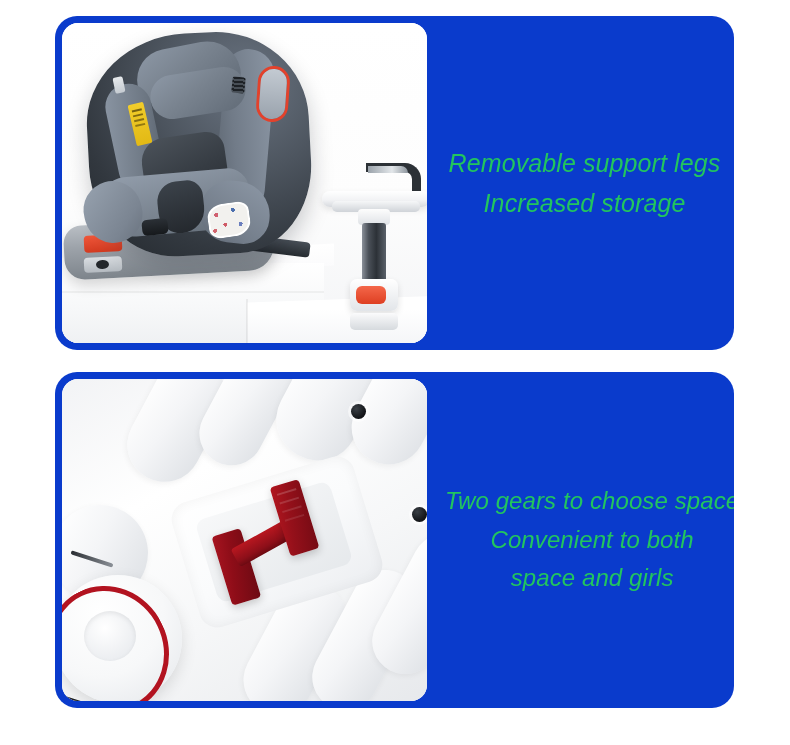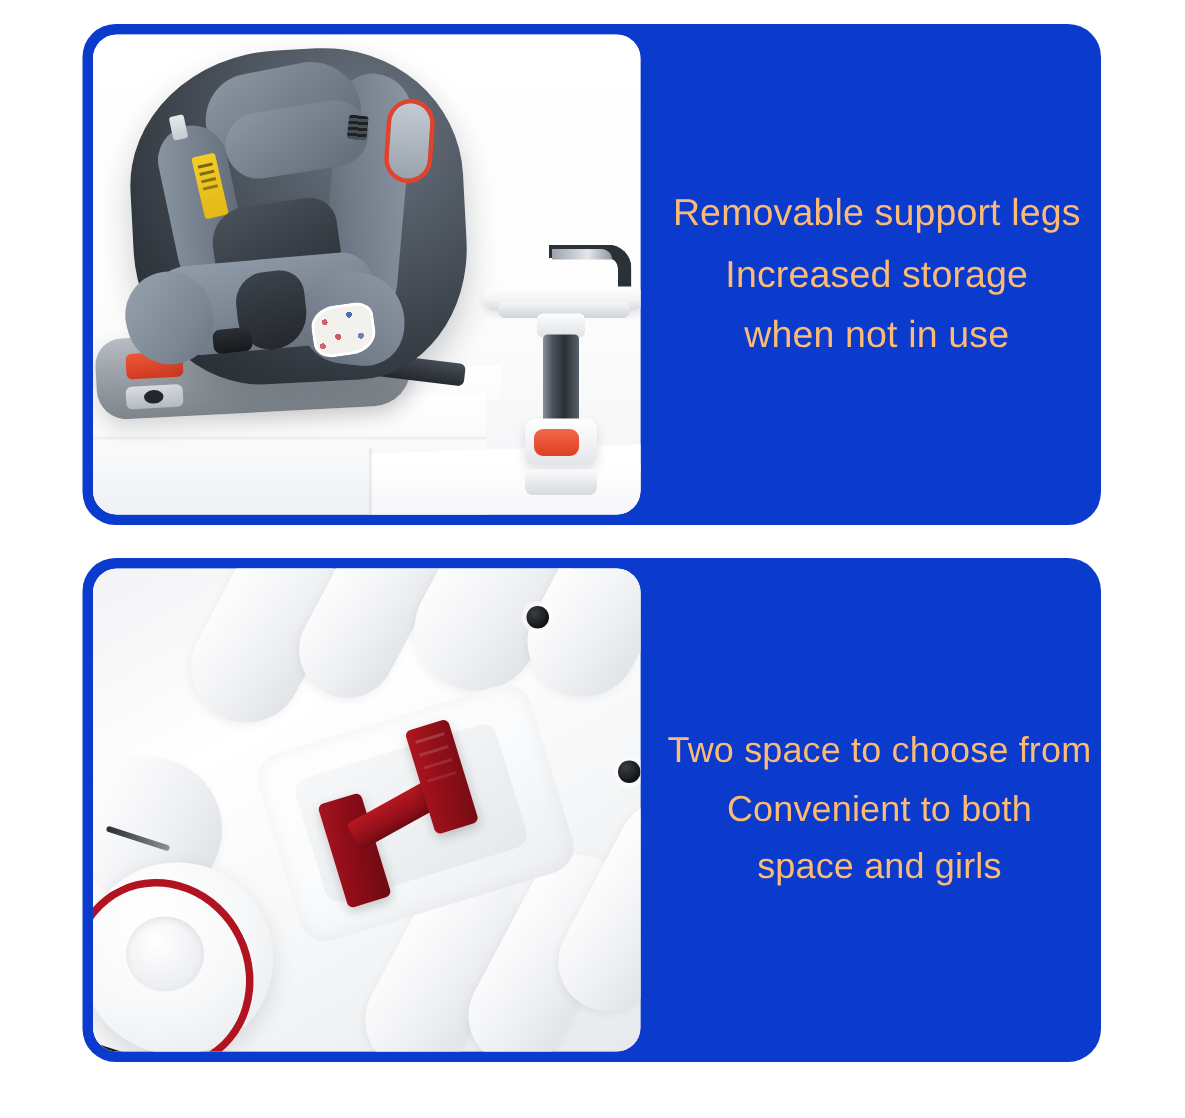--- a/index.html
+++ b/index.html
@@ -510,24 +510,25 @@
   .textcol {
     position: relative;
     flex: 1 1 auto;
     display: flex;
     flex-direction: column;
     justify-content: center;
     padding: 0 10px 0 18px;
     color: #ffffff;
   }
   .tline {
-    color: #fdba74;
+    color: #22c55e;
     text-align: center;
     white-space: nowrap;
     letter-spacing: 0.1px;
+    font-style: italic;
   }
   .panel--top .tline {
     font-size: 25px;
     line-height: 1.62;
     font-weight: 400;
   }
   .panel--bottom .tline {
     font-size: 24px;
     line-height: 1.60;
     font-weight: 400;
@@ -584,21 +585,20 @@
           <div class="leg-btn"></div>
           <div class="leg-foot"></div>
         </div>
 
       </div>
     </div>
 
     <div class="textcol">
       <div class="tline">Removable support legs</div>
       <div class="tline">Increased storage</div>
-      <div class="tline">when not in use</div>
     </div>
 
   </section>
 
   <section class="panel panel--bottom">
 
     <div class="photo">
       <div class="scene-gear">
 
         <div class="ridge r1"></div>
@@ -625,20 +625,20 @@
         <div class="stem"></div>
         <div class="disc"></div>
         <div class="disc-hub"></div>
         <div class="cable"></div>
         <div class="cable-tail"></div>
 
       </div>
     </div>
 
     <div class="textcol">
-      <div class="tline">Two space to choose from</div>
+      <div class="tline">Two gears to choose space</div>
       <div class="tline">Convenient to both</div>
       <div class="tline"> space and girls</div>
     </div>
 
   </section>
 
 </div>
 
 </body></html>

